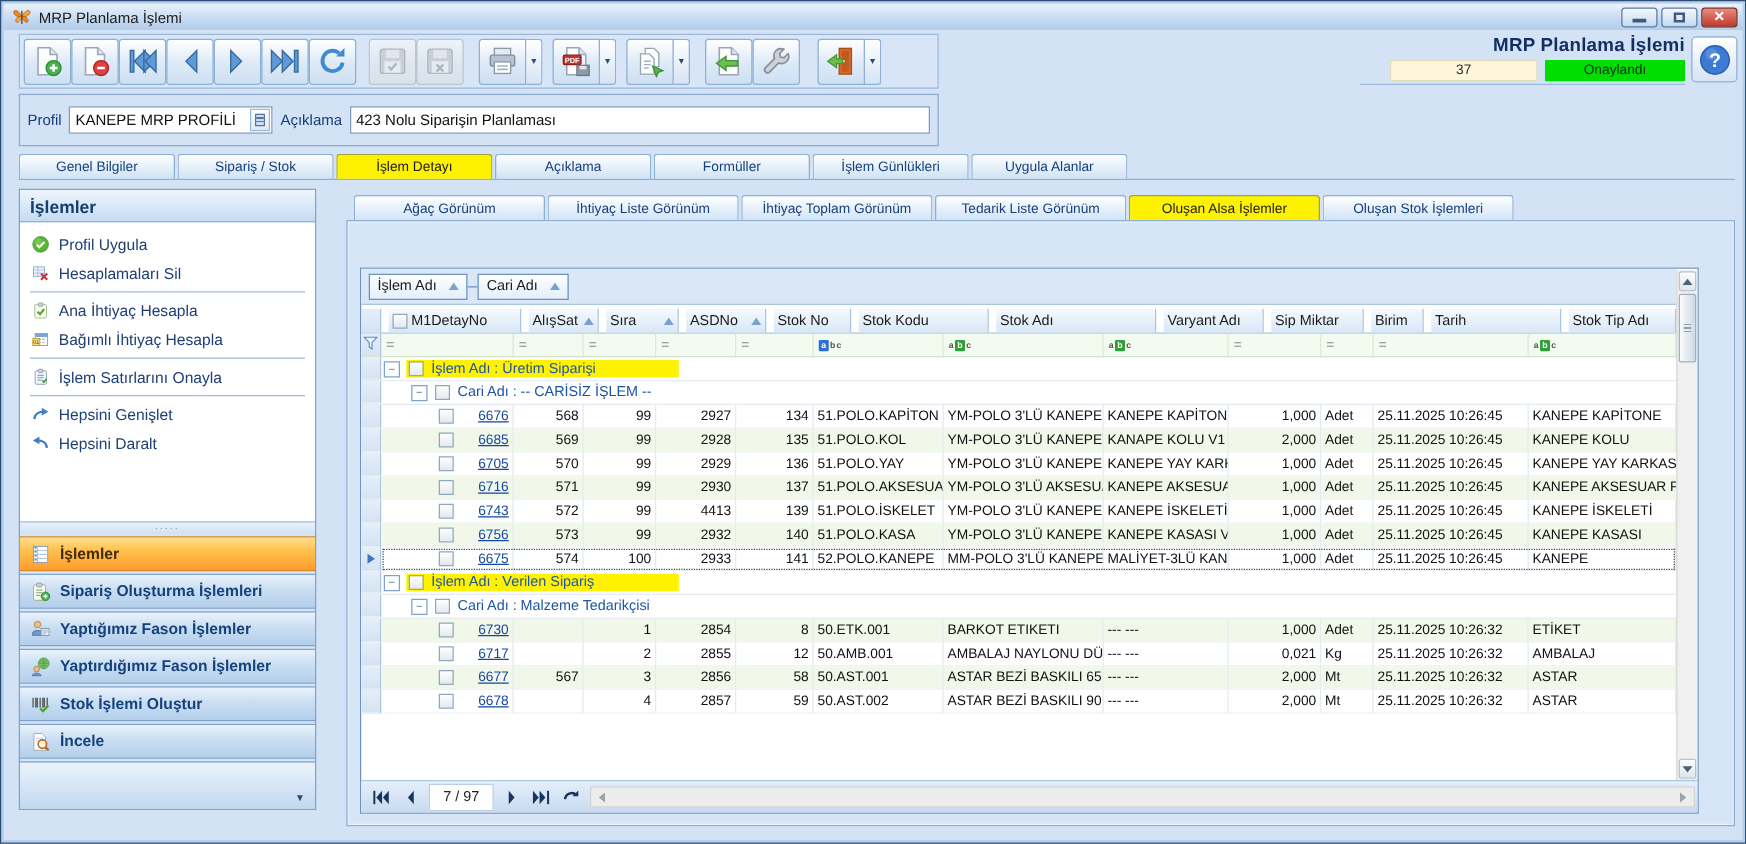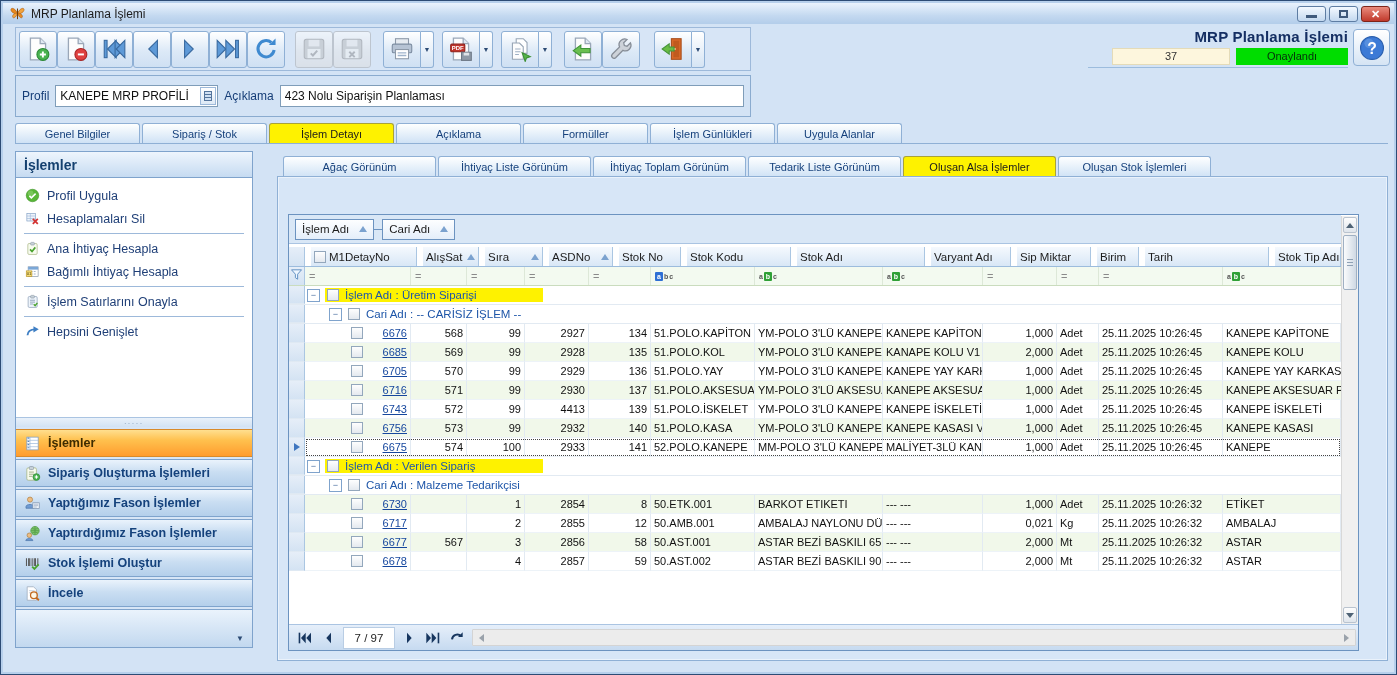--- a/index.html
+++ b/index.html
@@ -405,20 +405,27 @@
           <span class="lbl">İşlem Satırlarını Onayla</span>
         </div>
         <hr class="sb-sep">
         <div class="sb-item">
           <span class="ic "><svg viewBox="0 0 24 24" width="100%" height="100%">
               <path d="M4 18c.5-6.5 6-9.5 12-9.5" fill="none" stroke="#3f7fc4" stroke-width="3"></path>
               <path d="M13.5 3.5 22 8.5l-8.5 5z" fill="#3f7fc4"></path>
             </svg></span>
           <span class="lbl">Hepsini Genişlet</span>
         </div>
+        <div class="sb-item">
+          <span class="ic "><svg viewBox="0 0 24 24" width="100%" height="100%">
+              <path d="M20 18c-.5-6.5-6-9.5-12-9.5" fill="none" stroke="#3f7fc4" stroke-width="3"></path>
+              <path d="M10.5 3.5 2 8.5l8.5 5z" fill="#3f7fc4"></path>
+            </svg></span>
+          <span class="lbl">Hepsini Daralt</span>
+        </div>
       </div>
     <div class="sb-fill"></div>
     <div class="sb-splitter">.....</div>
     <div class="nav-stack" id="sb-nav">
         <div class="nav-item sel">
           <span class="ic "><svg viewBox="0 0 24 24" width="100%" height="100%">
               <rect x="4" y="3" width="16" height="18" fill="#fff" stroke="#7a9ac0"></rect>
               <path d="M8.5 3v18M4 7.5h16M4 12h16M4 16.5h16" stroke="#9db9da"></path>
               <path d="M5 4.5h2.5M5 9h2.5M5 13.5h2.5M5 18h2.5" stroke="#5e88bd" stroke-width="1.6"></path>
             </svg></span>
@@ -529,21 +536,21 @@
               </span>
               <span class="hcell" style="width:80px;flex:0 0 auto;">
                 <span>Varyant Adı</span>
               </span>
               <span class="hcell" style="width:74px;flex:0 0 auto;">
                 <span>Sip Miktar</span>
               </span>
               <span class="hcell" style="width:42px;flex:0 0 auto;">
                 <span>Birim</span>
               </span>
-              <span class="hcell" style="width:124px;flex:0 0 auto;">
+              <span class="hcell" style="width:104px;flex:0 0 auto;">
                 <span>Tarih</span>
               </span>
               <span class="hcell" style="flex:1 1 auto;">
                 <span>Stok Tip Adı</span>
               </span>
             </div>
             <div class="filter-row">
               <span class="gutter">
                 <span class="ic "><svg viewBox="0 0 24 24" width="100%" height="100%">
                     <path d="M4 4.5h16l-6.2 7v8l-3.6-2.4v-5.6z" fill="#eef6ff" stroke="#5b8cc0" stroke-width="1.5"></path>

